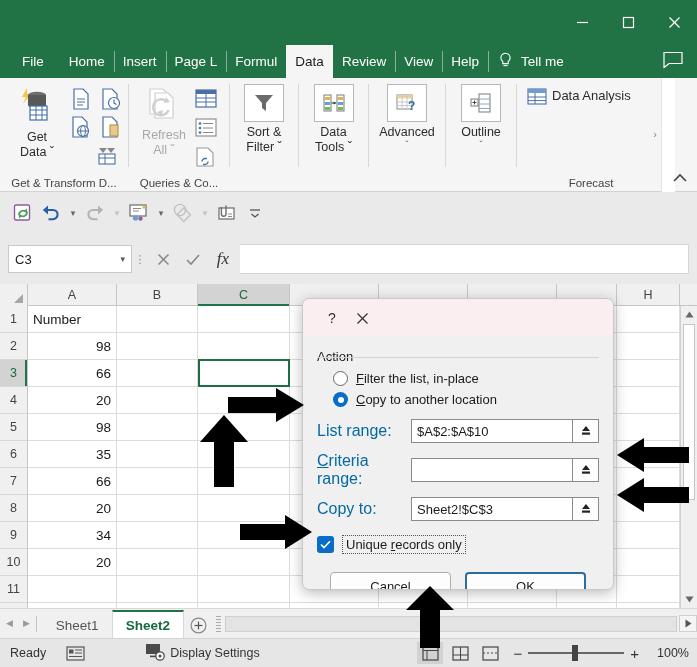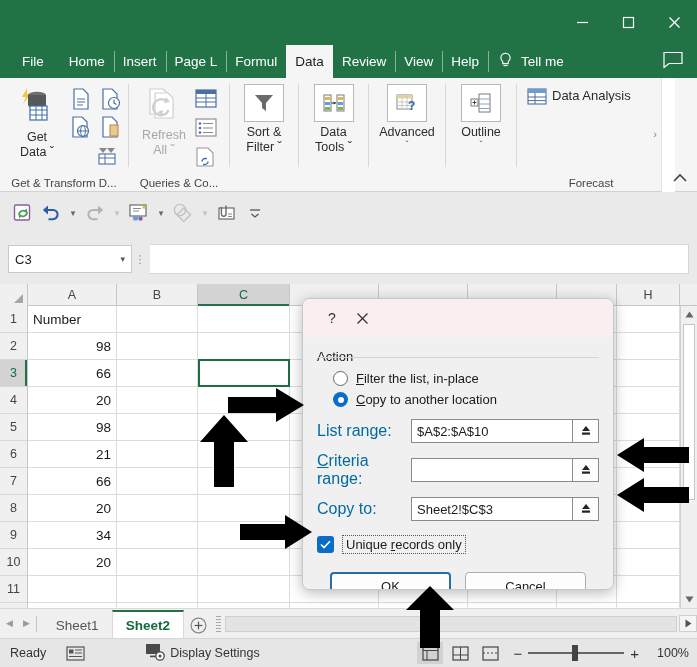--- a/index.html
+++ b/index.html
@@ -625,20 +625,36 @@
         </svg>
     </span>
   </div>
 
   <div class="fbar">
     <div class="namebox">
       <span class="nb-val">C3</span>
       <span class="nb-arrow">▾</span>
     </div>
     <div class="fb-dots">⋮</div>
+    <div class="fb-btns">
+      <div class="fb-btn">
+        <svg width="15" height="15" viewBox="0 0 15 15">
+            <line x1="2.5" y1="2.5" x2="12.5" y2="12.5" stroke="#8a8a8a" stroke-width="1.6"></line>
+            <line x1="12.5" y1="2.5" x2="2.5" y2="12.5" stroke="#8a8a8a" stroke-width="1.6"></line>
+          </svg>
+      </div>
+      <div class="fb-btn">
+        <svg width="16" height="15" viewBox="0 0 16 15">
+            <polyline points="2,8 6,12 14,3" fill="none" stroke="#8a8a8a" stroke-width="1.6"></polyline>
+          </svg>
+      </div>
+      <div class="fb-btn">
+        <span style="font-family:'Liberation Serif',serif; font-style:italic; font-size:17px; color:#333;">fx</span>
+      </div>
+    </div>
     <div class="fb-input"></div>
   </div>
 
   <div class="gridwrap">
     <div class="colhead">
       <div class="corner"></div>
       <div class="ch" style="width:89px;">A</div>
       <div class="ch" style="width:81px;">B</div>
       <div class="ch sel" style="width:92px;">C</div>
       <div class="ch" style="width:89px;"></div>
@@ -708,21 +724,21 @@
         <div class="gcell num" style="width:89px;">98</div>
         <div class="gcell" style="width:81px;"></div>
         <div class="gcell" style="width:92px;"></div>
         <div class="gcell" style="width:89px;"></div>
         <div class="gcell" style="width:89px;"></div>
         <div class="gcell" style="width:89px;"></div>
         <div class="gcell" style="width:60px;"></div>
         <div class="gcell" style="width:63px;"></div>
       </div>
       <div class="grow">
-        <div class="gcell num" style="width:89px;">21</div>
+        <div class="gcell num" style="width:89px;">35</div>
         <div class="gcell" style="width:81px;"></div>
         <div class="gcell" style="width:92px;"></div>
         <div class="gcell" style="width:89px;"></div>
         <div class="gcell" style="width:89px;"></div>
         <div class="gcell" style="width:89px;"></div>
         <div class="gcell" style="width:60px;"></div>
         <div class="gcell" style="width:63px;"></div>
       </div>
       <div class="grow">
         <div class="gcell num" style="width:89px;">66</div>
@@ -942,22 +958,22 @@
       <div class="check-row">
         <span class="checkbox">
           <svg width="11" height="9" viewBox="0 0 11 9">
               <polyline points="1,4.5 4,7.5 10,1.2" fill="none" stroke="#fff" stroke-width="1.6"></polyline>
             </svg>
         </span>
         <span class="check-lbl"><span>Unique </span><u>r</u><span>ecords only</span></span>
       </div>
 
       <div class="dlg-btns">
+        <span class="dbtn">Cancel</span>
         <span class="dbtn default">OK</span>
-        <span class="dbtn">Cancel</span>
       </div>
     </div>
   </div>
 
   <svg class="arrow" style="left:200px; top:415px;" width="48" height="72" viewBox="0 0 48 72">
     <polygon points="24,0 48,27 34,27 34,72 14,72 14,27 0,27" fill="#000"></polygon>
   </svg>
 
   <svg class="arrow" style="left:228px; top:388px;" width="76" height="34" viewBox="0 0 76 34">
     <polygon points="0,9 48,9 48,0 76,17 48,34 48,25 0,25" fill="#000"></polygon>

